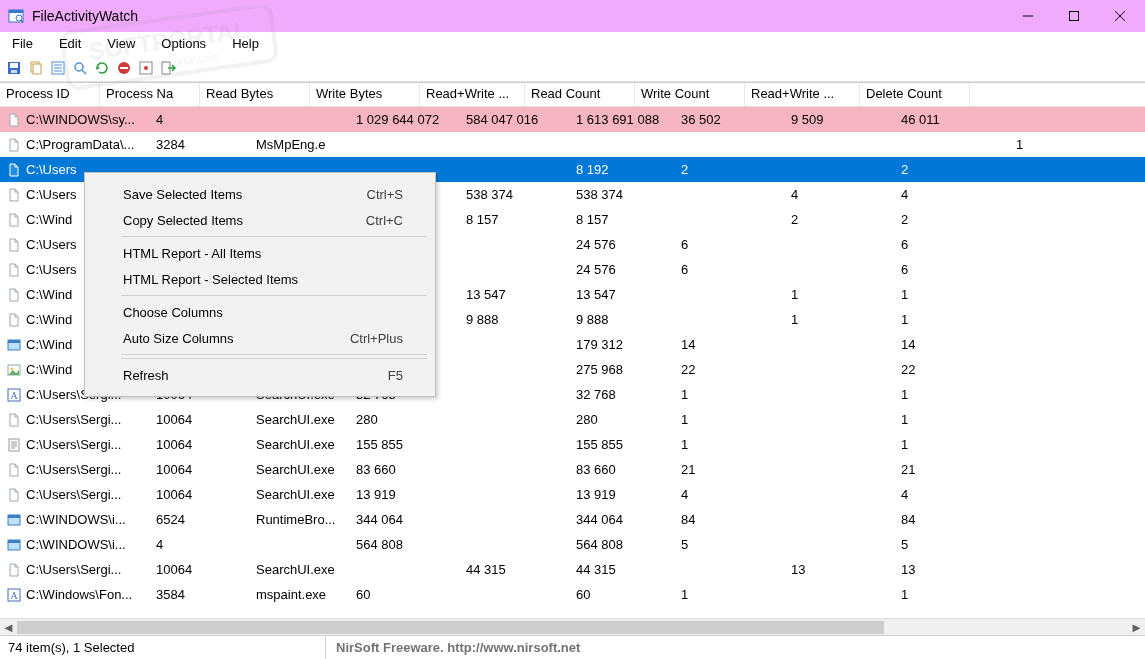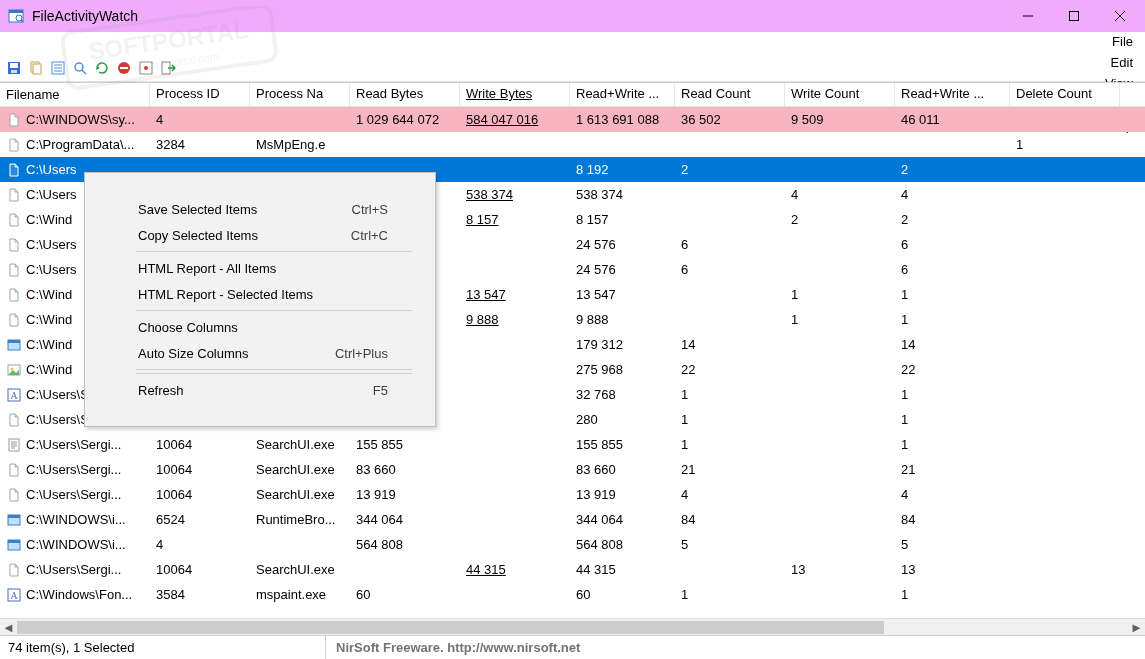--- a/index.html
+++ b/index.html
@@ -28,24 +28,23 @@
 .titlebar-spacer { flex: 1; }
 .winbtn {
   width: 46px; height: 30px;
   display: flex; align-items: center; justify-content: center;
   color: #000;
 }
 .winbtn svg { width: 10px; height: 10px; }
 .menubar {
   height: 22px;
   display: flex;
-  align-items: flex-end;
+  align-items: center;
   padding: 0 4px;
-  gap: 2px;
-  flex-direction: column;
+  gap: 10px;
 }
 .menubar span {
   padding: 2px 8px;
   font-size: 13px;
 }
 .toolbar {
   height: 28px;
   display: flex;
   align-items: center;
   padding: 2px 4px;
@@ -95,35 +94,35 @@
   width: 16px; height: 16px;
   display: inline-block;
   vertical-align: middle;
   margin-right: 4px;
   flex: 0 0 16px;
 }
 .c-fname { width: 150px; display:flex; align-items:center; }
 .c-pid   { width: 100px; }
 .c-pname { width: 100px; }
 .c-rb    { width: 110px; }
-.c-wb    { width: 110px; text-decoration: underline; }
+.c-wb    { width: 110px; }
 .c-rwb   { width: 105px; }
 .c-rc    { width: 110px; }
 .c-wc    { width: 110px; }
 .c-rwc   { width: 115px; }
 .c-dc    { width: 110px; }
 .context-menu {
   position: absolute;
   top: 172px;
   left: 84px;
   width: 352px;
   background: #f2f2f2;
   border: 1px solid #bfbfbf;
   box-shadow: 2px 2px 4px rgba(0,0,0,.2);
-  padding: 21px;
+  padding: 6px;
   z-index: 50;
 }
 .cm-inner {
   background: #f2f2f2;
   padding: 2px 0;
 }
 .cm-item {
   display: flex;
   align-items: center;
   height: 26px;
@@ -287,21 +286,20 @@
   <div class="tb-btn">
       <svg width="16" height="16" viewBox="0 0 16 16">
         <rect x="2" y="2" width="8" height="12" fill="#fff" stroke="#888"></rect>
         <path d="M8 8h6M12 5l3 3-3 3" fill="none" stroke="#2a9c3b" stroke-width="1.5"></path>
       </svg>
     </div>
 </div>
 
 <div class="table-wrap">
   <div class="grid-header">
-    <div class="col c-fname">Filename</div>
     <div class="col c-pid">Process ID</div>
     <div class="col c-pname">Process Na</div>
     <div class="col c-rb">Read Bytes</div>
     <div class="col c-wb">Write Bytes</div>
     <div class="col c-rwb">Read+Write ...</div>
     <div class="col c-rc">Read Count</div>
     <div class="col c-wc">Write Count</div>
     <div class="col c-rwc">Read+Write ...</div>
     <div class="col c-dc">Delete Count</div>
   </div>

